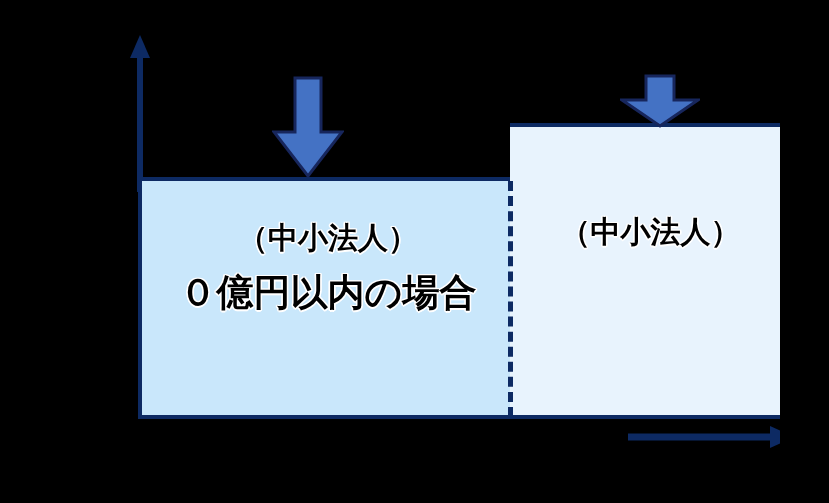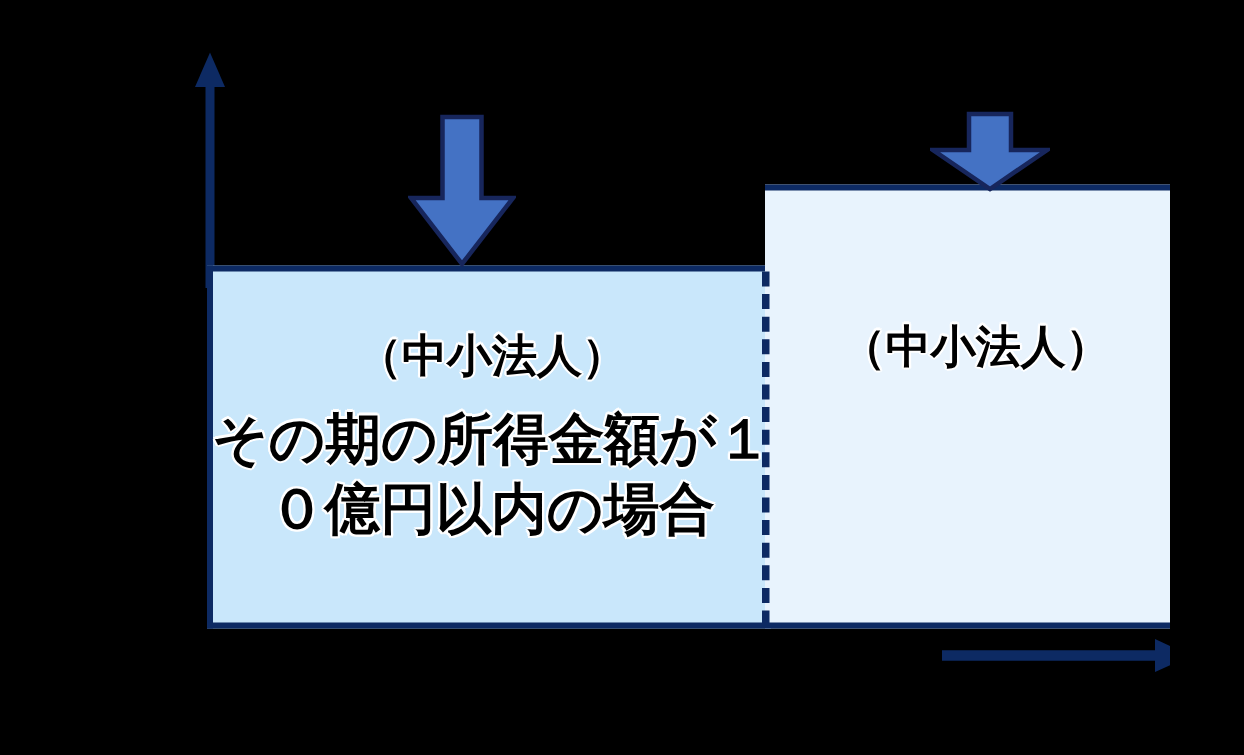--- a/index.html
+++ b/index.html
@@ -140,21 +140,20 @@
 
     <g>
       <line x1="628" y1="437" x2="778" y2="437" stroke="#0d2a63" stroke-width="7"></line>
       <polygon points="794,437 770,426 770,448" fill="#0d2a63"></polygon>
     </g>
   </svg>
 
   <div class="tier tier-left">
     <div class="tier-title">（中小法人）</div>
     <div class="tier-body">
-      <div class="tier-line">その期の所得金額が１</div>
       <div class="tier-line">０億円以内の場合</div>
     </div>
   </div>
 
   <div class="tier tier-right">
     <div class="tier-title">（中小法人）</div>
   </div>
 
   <div class="divider"></div>
 

